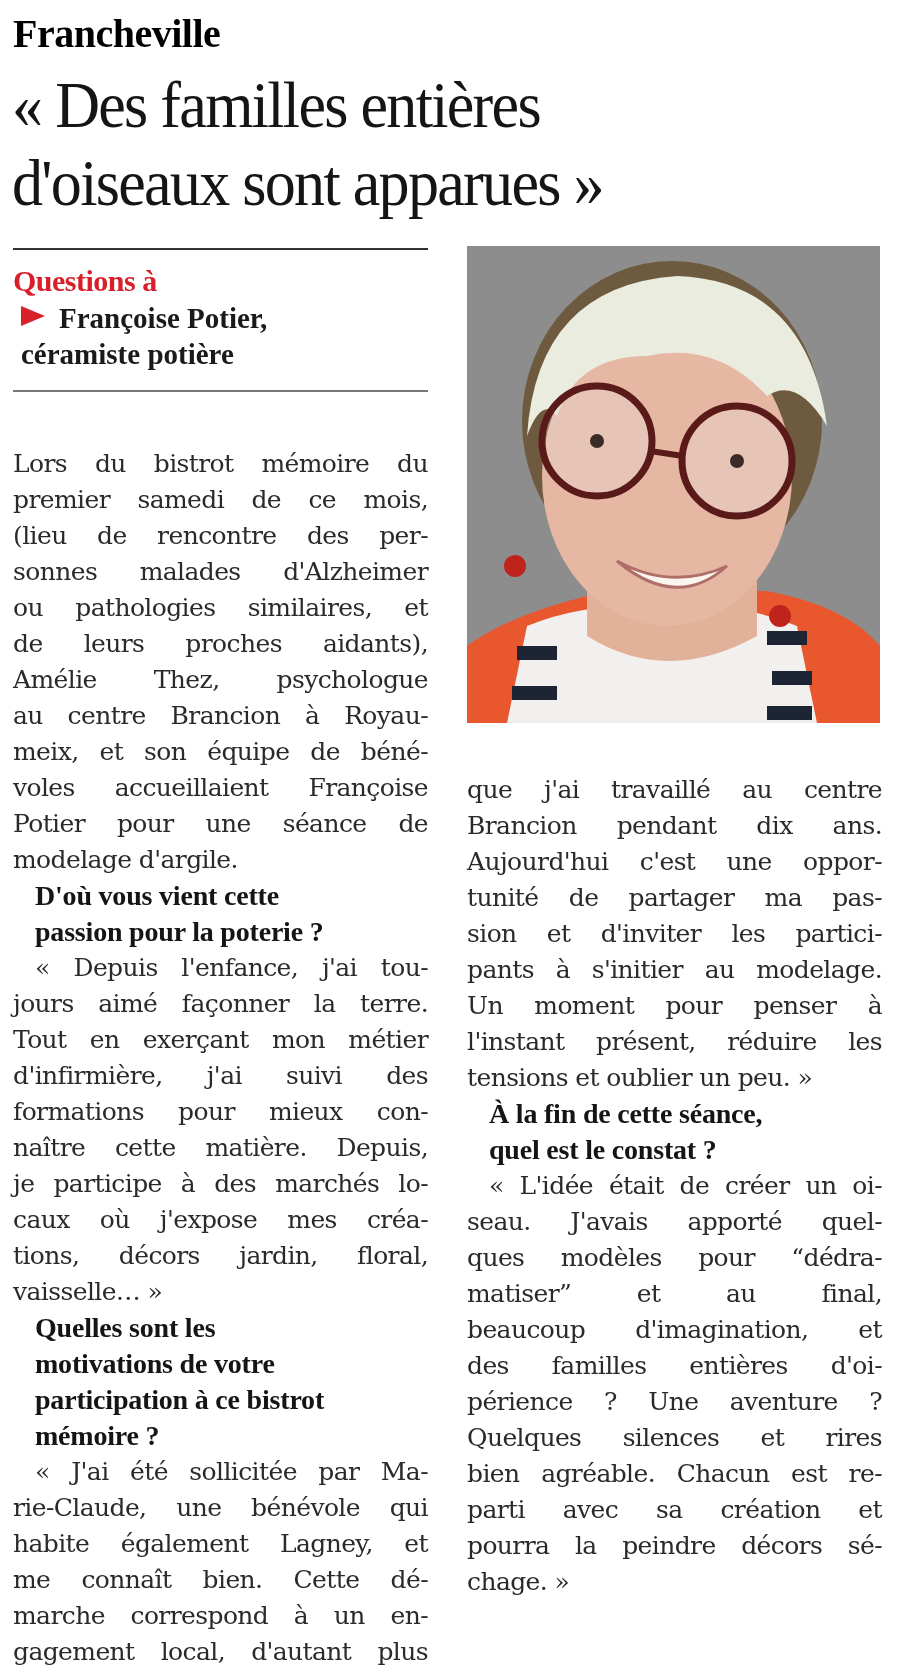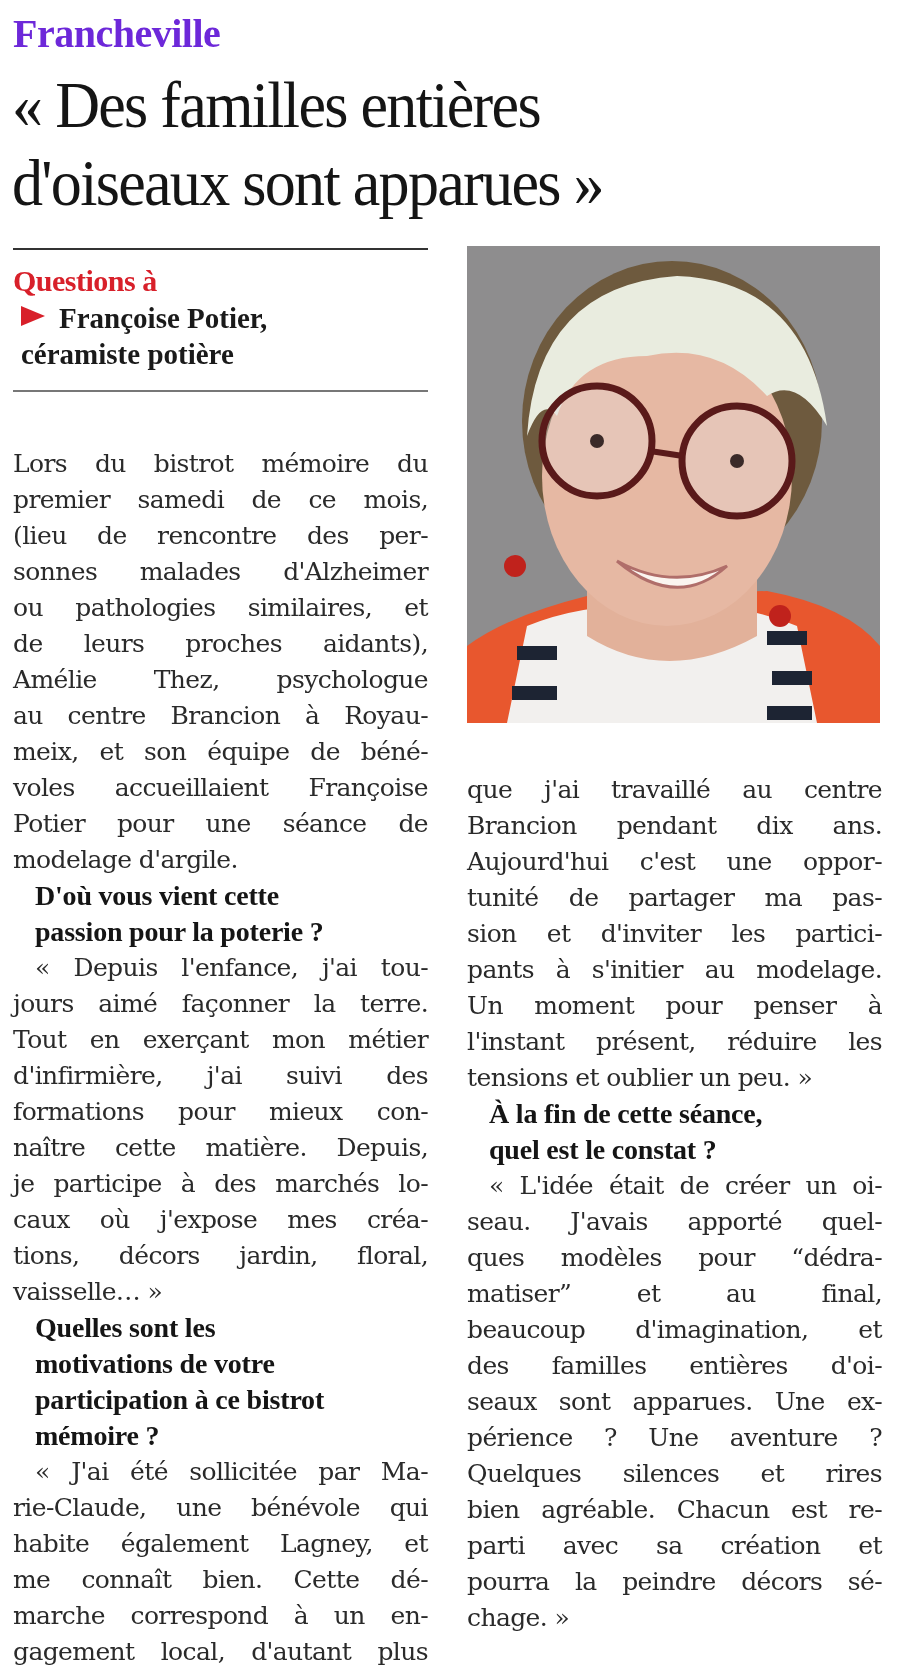--- a/index.html
+++ b/index.html
@@ -1,20 +1,20 @@
 <!DOCTYPE html>
 <html><head>
 <meta charset="utf-8">
 <style>
   html, body { margin: 0; padding: 0; background: #ffffff; }
   body { width: 900px; height: 1674px; position: relative; overflow: hidden; }
   .kicker {
     position: absolute; left: 13px; top: 10px;
     font-family: "Liberation Serif", serif; font-weight: bold;
-    font-size: 40px; color: #6d28d9; letter-spacing: -0.5px; line-height: 48px;
+    font-size: 40px; color: #000000; letter-spacing: -0.5px; line-height: 48px;
   }
   .headline {
     position: absolute; left: 12px; top: 66px; width: 880px;
     font-family: "Liberation Serif", serif;
     font-size: 66px; line-height: 78px; color: #151515; letter-spacing: -1.8px;
     transform: scaleX(0.94); transform-origin: left top;
   }
   .headline div { white-space: nowrap; }
   .rule { position: absolute; left: 13px; width: 415px; height: 2px; background: #333; }
   .rule.r1 { top: 248px; }
@@ -174,21 +174,20 @@
     <div class="q">À la fin de cette séance,</div>
     <div class="q">quel est le constat ?</div>
   </div>
   <div>
     <div class="line ind">« L'idée était de créer un oi-</div>
     <div class="line">seau. J'avais apporté quel-</div>
     <div class="line">ques modèles pour “dédra-</div>
     <div class="line">matiser” et au final,</div>
     <div class="line">beaucoup d'imagination, et</div>
     <div class="line">des familles entières d'oi-</div>
-    <div class="line">seaux sont apparues. Une ex-</div>
     <div class="line">périence ? Une aventure ?</div>
     <div class="line">Quelques silences et rires</div>
     <div class="line">bien agréable. Chacun est re-</div>
     <div class="line">parti avec sa création et</div>
     <div class="line">pourra la peindre décors sé-</div>
     <div class="line last">chage. »</div>
   </div>
 </div>
 
 </body></html>

